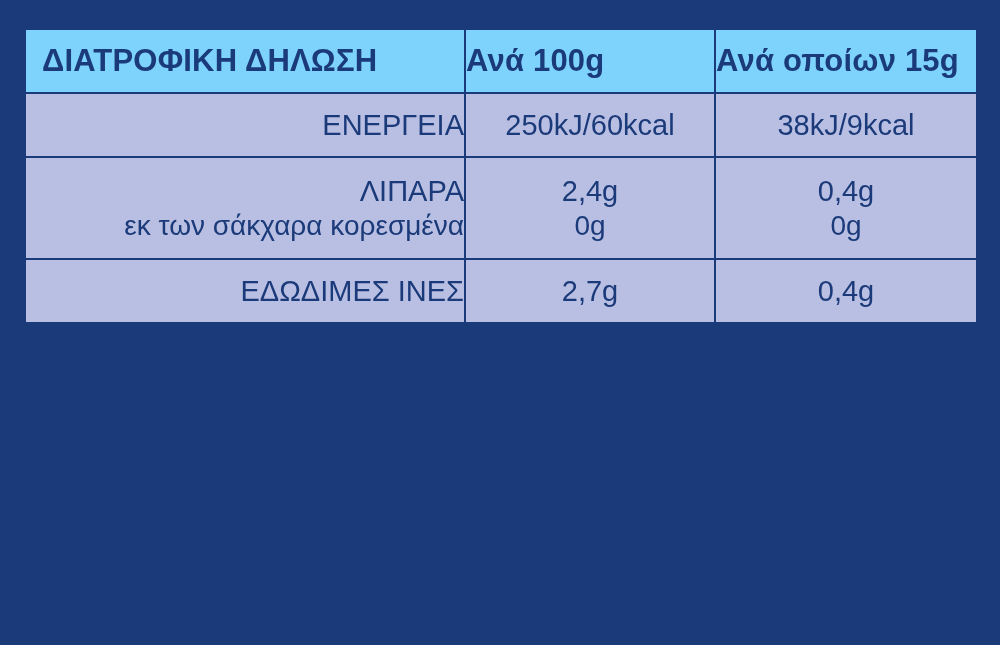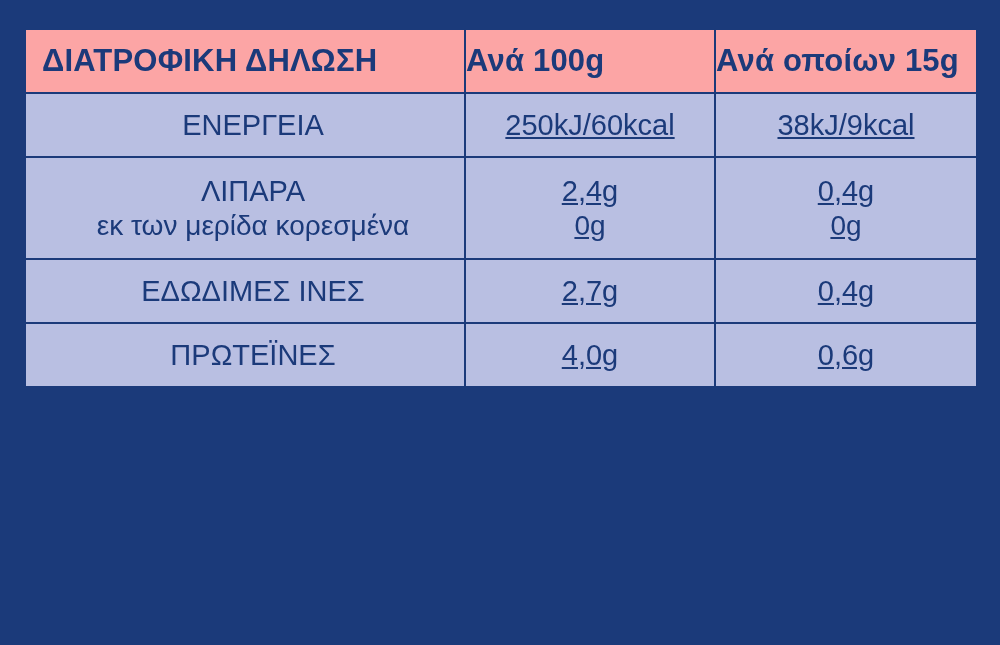--- a/index.html
+++ b/index.html
@@ -36,21 +36,21 @@
   .table col.c2 { width: 250px; }
   .table col.c3 { width: 262px; }
 
   .table th, .table td {
     border: 2px solid #1b3a7a;
     padding: 0;
     vertical-align: middle;
   }
 
   thead th {
-    background: #fca5a5;
+    background: #7dd3fc;
     color: #1b3a7a;
     font-size: 31px;
     font-weight: bold;
     height: 62px;
     letter-spacing: 0.2px;
   }
   thead th.left {
     text-align: left;
     padding-left: 16px;
   }
@@ -58,27 +58,26 @@
     text-align: left;
   }
 
   tbody td {
     background: #b9bfe2;
     color: #1b3a7a;
     font-size: 29px;
   }
 
   tbody td.label {
-    text-align: center;
+    text-align: right;
     padding-left: 16px;
     margin-top: 28px;
   }
   tbody td.value {
     text-align: center;
-    text-decoration: underline;
   }
 
   .row-single td {
     height: 62px;
   }
   .row-double td {
     height: 100px;
   }
 
   .line {
@@ -131,21 +130,21 @@
           <div class="cellstack">
             <span class="line">38kJ/9kcal</span>
           </div>
         </td>
       </tr>
 
       <tr class="row-double">
         <td class="label">
           <div class="cellstack">
             <span class="line">ΛΙΠΑΡΑ</span>
-            <span class="line sub">εκ των μερίδα κορεσμένα</span>
+            <span class="line sub">εκ των σάκχαρα κορεσμένα</span>
           </div>
         </td>
         <td class="value">
           <div class="cellstack">
             <span class="line">2,4g</span>
             <span class="line sub">0g</span>
           </div>
         </td>
         <td class="value">
           <div class="cellstack">
@@ -167,34 +166,17 @@
             <span class="line">2,7g</span>
           </div>
         </td>
         <td class="value">
           <div class="cellstack">
             <span class="line">0,4g</span>
           </div>
         </td>
       </tr>
 
-      <tr class="row-single">
-        <td class="label">
-          <div class="cellstack">
-            <span class="line">ΠΡΩΤΕΪΝΕΣ</span>
-          </div>
-        </td>
-        <td class="value">
-          <div class="cellstack">
-            <span class="line">4,0g</span>
-          </div>
-        </td>
-        <td class="value">
-          <div class="cellstack">
-            <span class="line">0,6g</span>
-          </div>
-        </td>
-      </tr>
 
 
     </tbody>
   </table>
 </div>
 
 </body></html>

